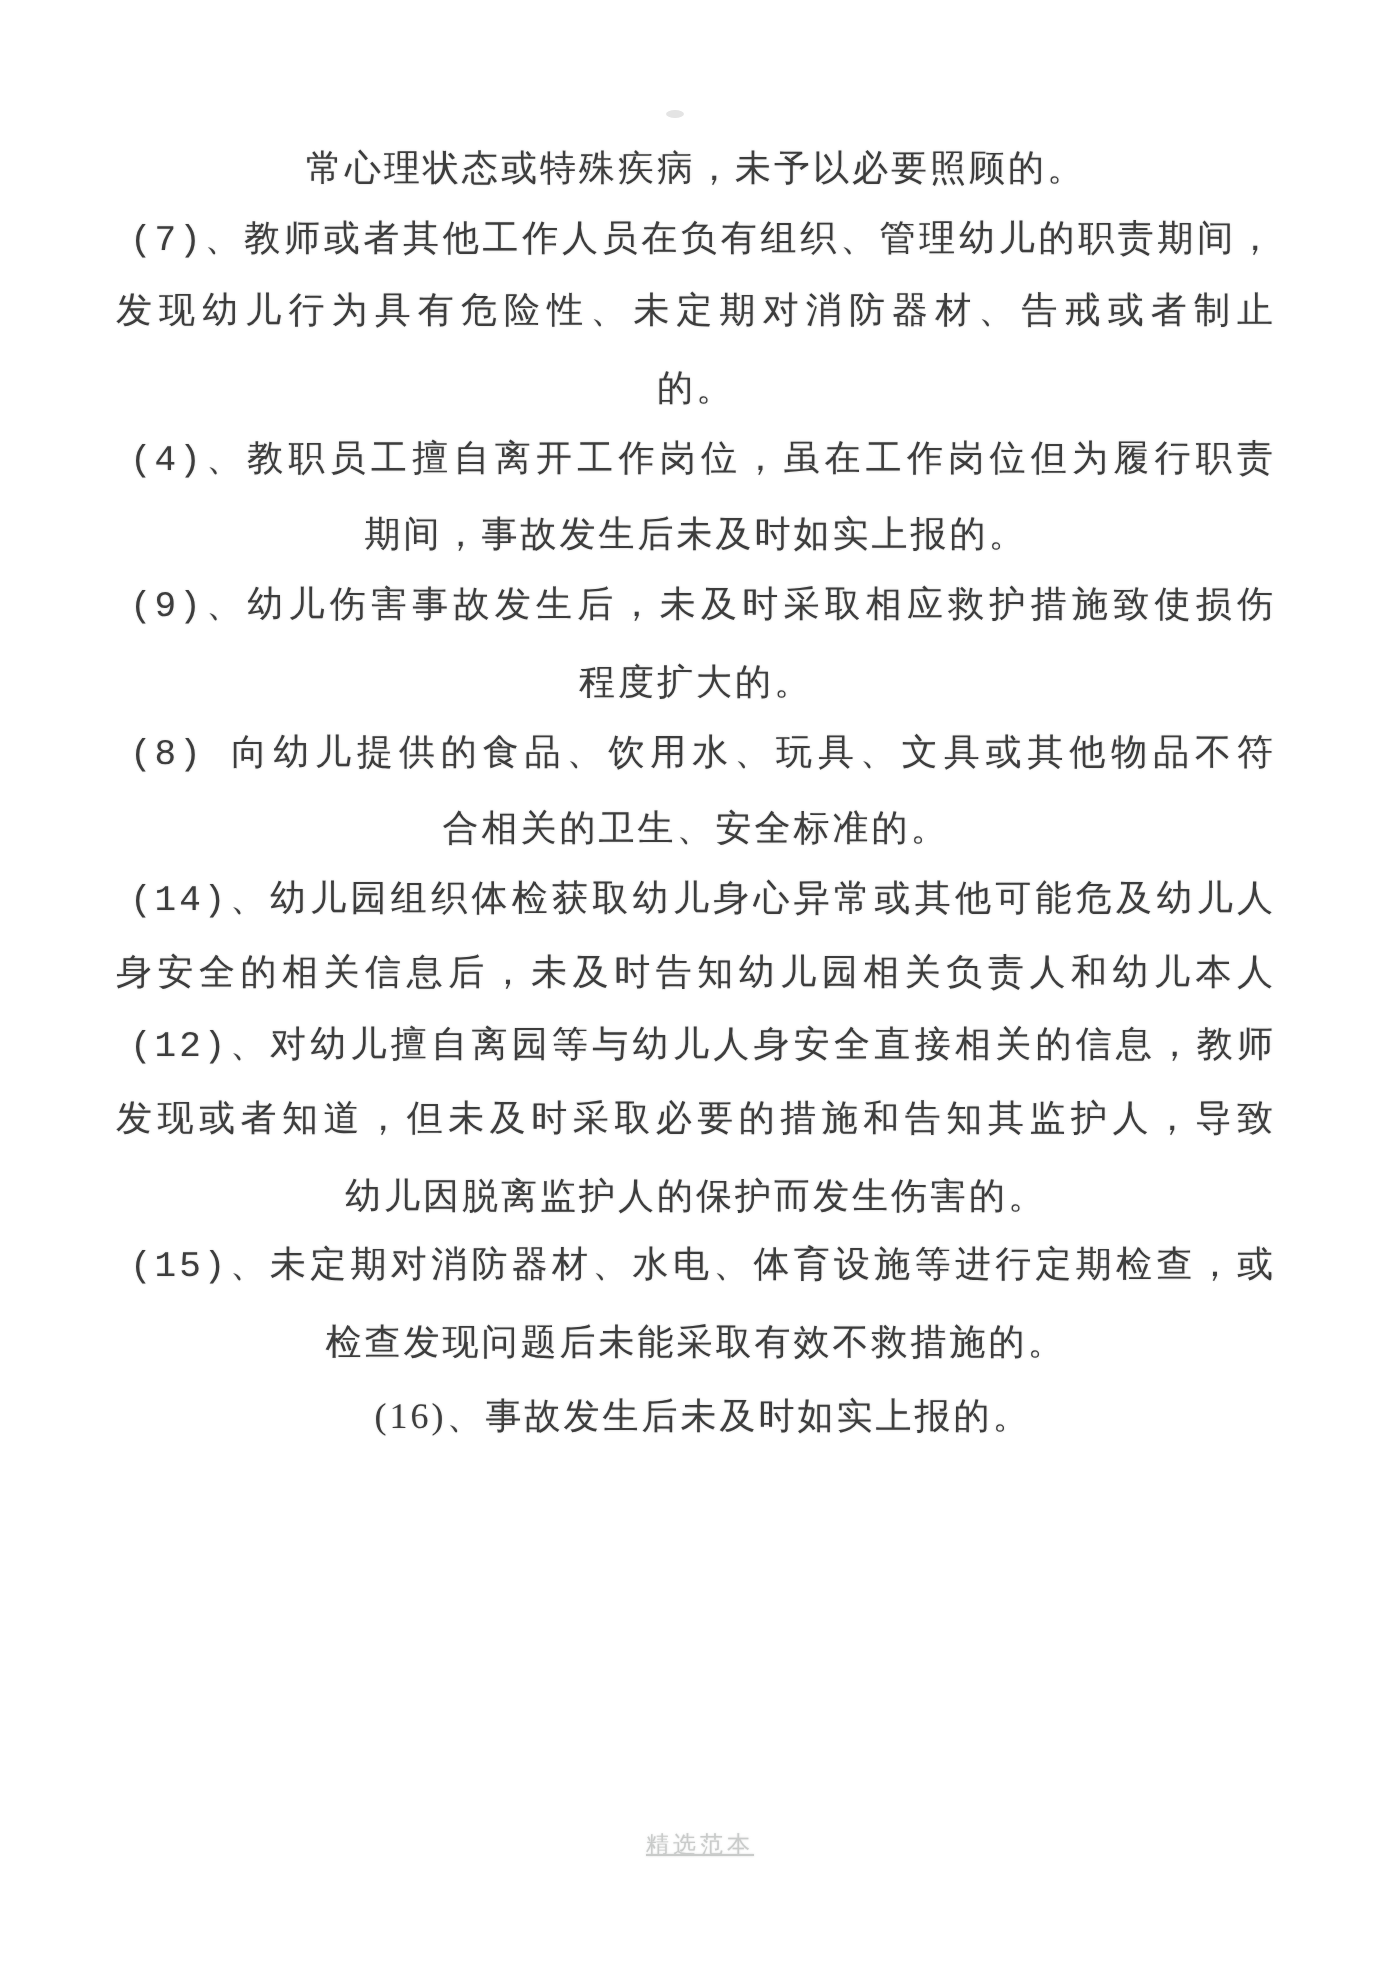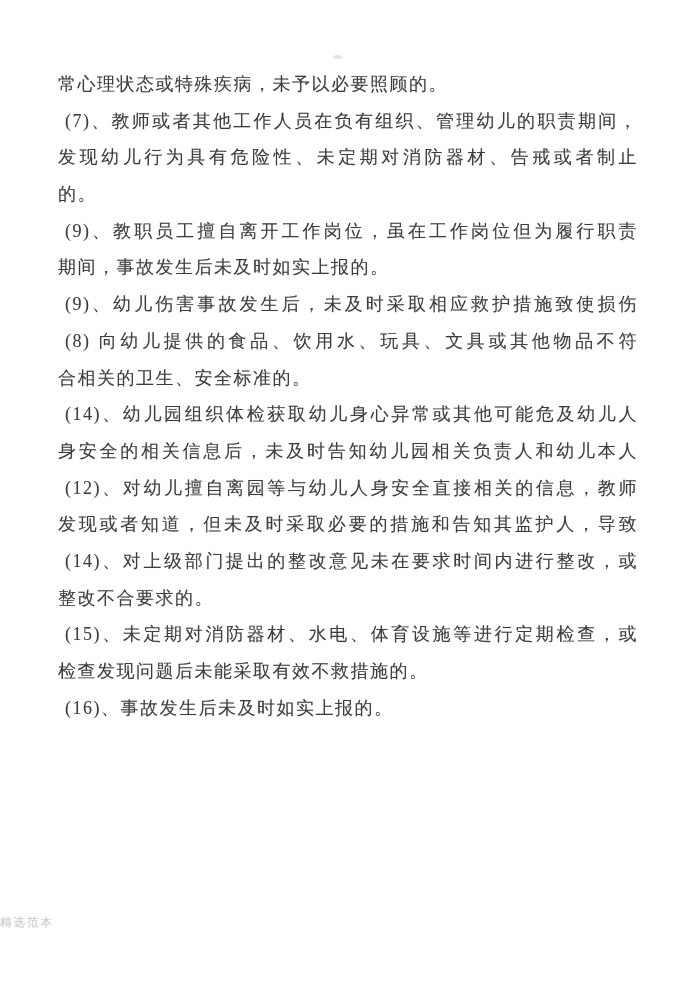--- a/index.html
+++ b/index.html
@@ -27,85 +27,86 @@
   }
   .para {
     margin: 0;
     padding: 0;
   }
   .line {
     height: 36.7px;
     line-height: 36.7px;
     white-space: normal;
     overflow: hidden;
+    text-align: center;
   }
   .line.j {
     text-align: justify;
     text-align-last: justify;
+    font-family: Liberation Mono, monospace;
   }
   .line.indent {
     text-indent: 7px;
   }
   .scan-artifact {
     position: absolute;
     left: 333px;
     top: 55px;
     width: 9px;
     height: 4px;
     border-radius: 50%;
     background: #e4e4e4;
   }
   .footer {
     position: absolute;
     left: 0;
     right: 0;
     top: 915px;
-    text-align: left;
+    text-align: center;
     color: var(--footer-color, #c9cbca);
     font-size: 11.5px;
     letter-spacing: 2px;
     text-shadow: 0 0 1px rgba(190,192,191,0.5);
+    text-decoration: underline;
   }
 </style>
 </head>
 <body>
 
 <div class="page">
   <span class="scan-artifact"></span>
   <div class="doc">
       <div class="para">
         <div class="line">常心理状态或特殊疾病，未予以必要照顾的。</div>
       </div>
       <div class="para">
         <div class="line j indent">(7)、教师或者其他工作人员在负有组织、管理幼儿的职责期间，</div>
         <div class="line j">发现幼儿行为具有危险性、未定期对消防器材、告戒或者制止</div>
         <div class="line">的。</div>
       </div>
       <div class="para">
-        <div class="line j indent">(9)、教职员工擅自离开工作岗位，虽在工作岗位但为履行职责</div>
+        <div class="line j indent">(4)、教职员工擅自离开工作岗位，虽在工作岗位但为履行职责</div>
         <div class="line">期间，事故发生后未及时如实上报的。</div>
       </div>
       <div class="para">
         <div class="line j indent">(9)、幼儿伤害事故发生后，未及时采取相应救护措施致使损伤</div>
+        <div class="line">程度扩大的。</div>
       </div>
       <div class="para">
         <div class="line j indent">(8) 向幼儿提供的食品、饮用水、玩具、文具或其他物品不符</div>
         <div class="line">合相关的卫生、安全标准的。</div>
       </div>
       <div class="para">
         <div class="line j indent">(14)、幼儿园组织体检获取幼儿身心异常或其他可能危及幼儿人</div>
         <div class="line j">身安全的相关信息后，未及时告知幼儿园相关负责人和幼儿本人</div>
       </div>
       <div class="para">
         <div class="line j indent">(12)、对幼儿擅自离园等与幼儿人身安全直接相关的信息，教师</div>
         <div class="line j">发现或者知道，但未及时采取必要的措施和告知其监护人，导致</div>
-      </div>
-      <div class="para">
-        <div class="line j indent">(14)、对上级部门提出的整改意见未在要求时间内进行整改，或</div>
-        <div class="line">整改不合要求的。</div>
+        <div class="line">幼儿因脱离监护人的保护而发生伤害的。</div>
       </div>
       <div class="para">
         <div class="line j indent">(15)、未定期对消防器材、水电、体育设施等进行定期检查，或</div>
         <div class="line">检查发现问题后未能采取有效不救措施的。</div>
       </div>
       <div class="para">
         <div class="line indent">(16)、事故发生后未及时如实上报的。</div>
       </div>
     </div>
   <div class="footer">精选范本</div>

